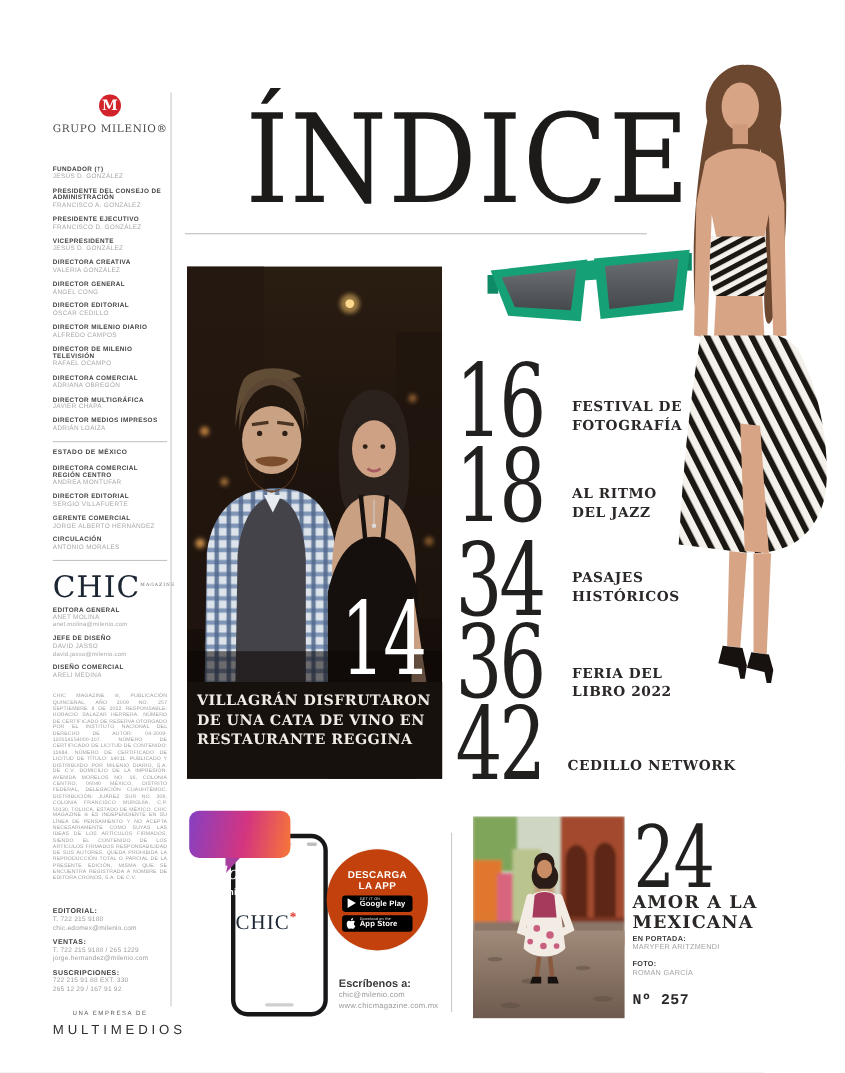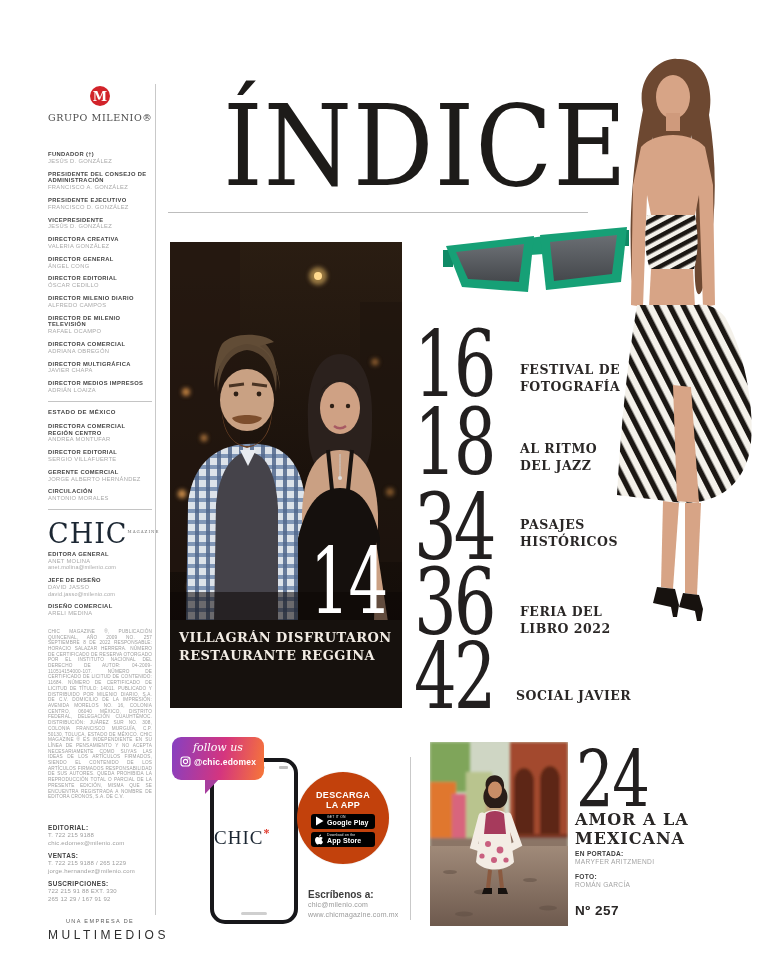--- a/index.html
+++ b/index.html
@@ -53,21 +53,21 @@
             letter-spacing:-2px;transform:scaleX(.68);transform-origin:0 0;}
   .caption-band{position:absolute;left:0;right:0;bottom:0;height:88px;background:#16110d;
                 padding:9px 0 0 9px;box-sizing:border-box;}
   .caption-band .cl{font-family:"DejaVu Serif",serif;font-weight:bold;font-size:13px;
                 line-height:17.5px;letter-spacing:.4px;color:#f2ece4;white-space:nowrap;}
 
   
   .ig-bubble{left:172px;top:737px;width:92px;height:43px;border-radius:9px;z-index:6;
              background:linear-gradient(100deg,#8640c2 0%,#d4357f 55%,#f77737 100%);
              color:#fff;text-align:center;padding-top:4px;box-sizing:border-box;}
-  .ig-bubble .fu{font-family:"DejaVu Serif",serif;font-style:italic;font-size:11px;}
+  .ig-bubble .fu{font-family:"DejaVu Serif",serif;font-style:italic;font-size:16px;margin-top:43px;}
   .ig-row{display:flex;align-items:center;justify-content:center;gap:3px;margin-top:2px;}
   .ig-handle{font-size:8.5px;font-weight:bold;letter-spacing:.2px;}
   .ig-tail{left:205px;top:778px;width:0;height:0;z-index:5;
            border-left:15px solid #a73e9e;border-bottom:16px solid transparent;}
   .phone{left:210px;top:758px;width:88px;height:166px;border:4px solid #17171a;border-radius:15px;
          background:#ffffff;box-sizing:border-box;z-index:4;}
   .phone .notch{position:absolute;top:4px;left:50%;transform:translateX(-50%);width:22px;height:3px;
          border-radius:2px;background:#d8d8d8;}
   .phone .stat{position:absolute;top:4px;right:6px;width:9px;height:3px;background:#bfbfbf;border-radius:1px;}
   .phone-logo{position:absolute;top:64px;left:0;right:0;text-align:left;
@@ -89,21 +89,21 @@
   .escribe .ln{font-size:7px;color:#9a9a9a;line-height:9.5px;letter-spacing:.2px;}
 
   
   .cover-num{left:576px;top:741px;font-family:"DejaVu Serif",serif;color:#221f1f;font-size:78px;
          line-height:1;letter-spacing:-2px;transform:scaleX(.76);transform-origin:0 0;}
   .cover-title{left:575px;top:811px;font-family:"DejaVu Serif",serif;font-weight:bold;font-size:16px;
          line-height:18.5px;letter-spacing:1px;color:#2a2726;}
   .credit{position:absolute;left:575px;}
   .credit .lbl{font-size:6.6px;font-weight:bold;color:#3c3c3c;line-height:8px;letter-spacing:.3px;}
   .credit .nm{font-size:6.6px;color:#a3a3a3;line-height:8px;letter-spacing:.3px;}
-  .issue{left:575px;top:903px;font-family:Liberation Sans, sans-serif;font-weight:bold;font-size:13.5px;
+  .issue{left:575px;top:903px;font-family:Liberation Mono, monospace;font-weight:bold;font-size:13.5px;
          letter-spacing:.5px;color:#2a2726;}
 </style>
 </head>
 <body>
 
 <div class="page">
 
   <aside class="abs sidebar">
     <div>
       <div class="m-logo">M</div>
@@ -354,20 +354,21 @@
 
       <rect x="0" y="350" width="232" height="116" fill="#0c0806" opacity=".55"></rect>
     </svg>
 
     
     <div class="abs feat-num" style="left:140px;top:294px;">14</div>
 
     
     <div class="caption-band">
       <div class="cl">VILLAGRÁN DISFRUTARON</div>
+      <div class="cl">DE UNA CATA DE VINO EN</div>
       <div class="cl">RESTAURANTE REGGINA</div>
     </div>
   </div>
 
   <div class="abs bignum" style="left:414px;top:319px;">16</div>
   <div class="abs toclabel" style="left:520px;top:361px;">
     <div>FESTIVAL DE</div>
     <div>FOTOGRAFÍA</div>
   </div>
 
@@ -384,21 +385,21 @@
   </div>
 
   <div class="abs bignum" style="left:414px;top:557px;">36</div>
   <div class="abs toclabel" style="left:520px;top:603px;">
     <div>FERIA DEL</div>
     <div>LIBRO 2022</div>
   </div>
 
   <div class="abs bignum" style="left:414px;top:631px;">42</div>
   <div class="abs toclabel" style="left:516px;top:687px;">
-    <div>SOCIAL JAVIER</div>
+    <div>CEDILLO NETWORK</div>
   </div>
 
   <div class="abs ig-tail"></div>
   <div class="abs ig-bubble">
     <div class="fu">follow us</div>
     <div class="ig-row">
       <span style="display:inline-flex;">
         <svg width="11" height="11" viewBox="0 0 11 11">
             <rect x="1" y="1" width="9" height="9" rx="2.6" fill="none" stroke="#ffffff" stroke-width="1.1"></rect>
             <circle cx="5.5" cy="5.5" r="2.1" fill="none" stroke="#ffffff" stroke-width="1.1"></circle>

